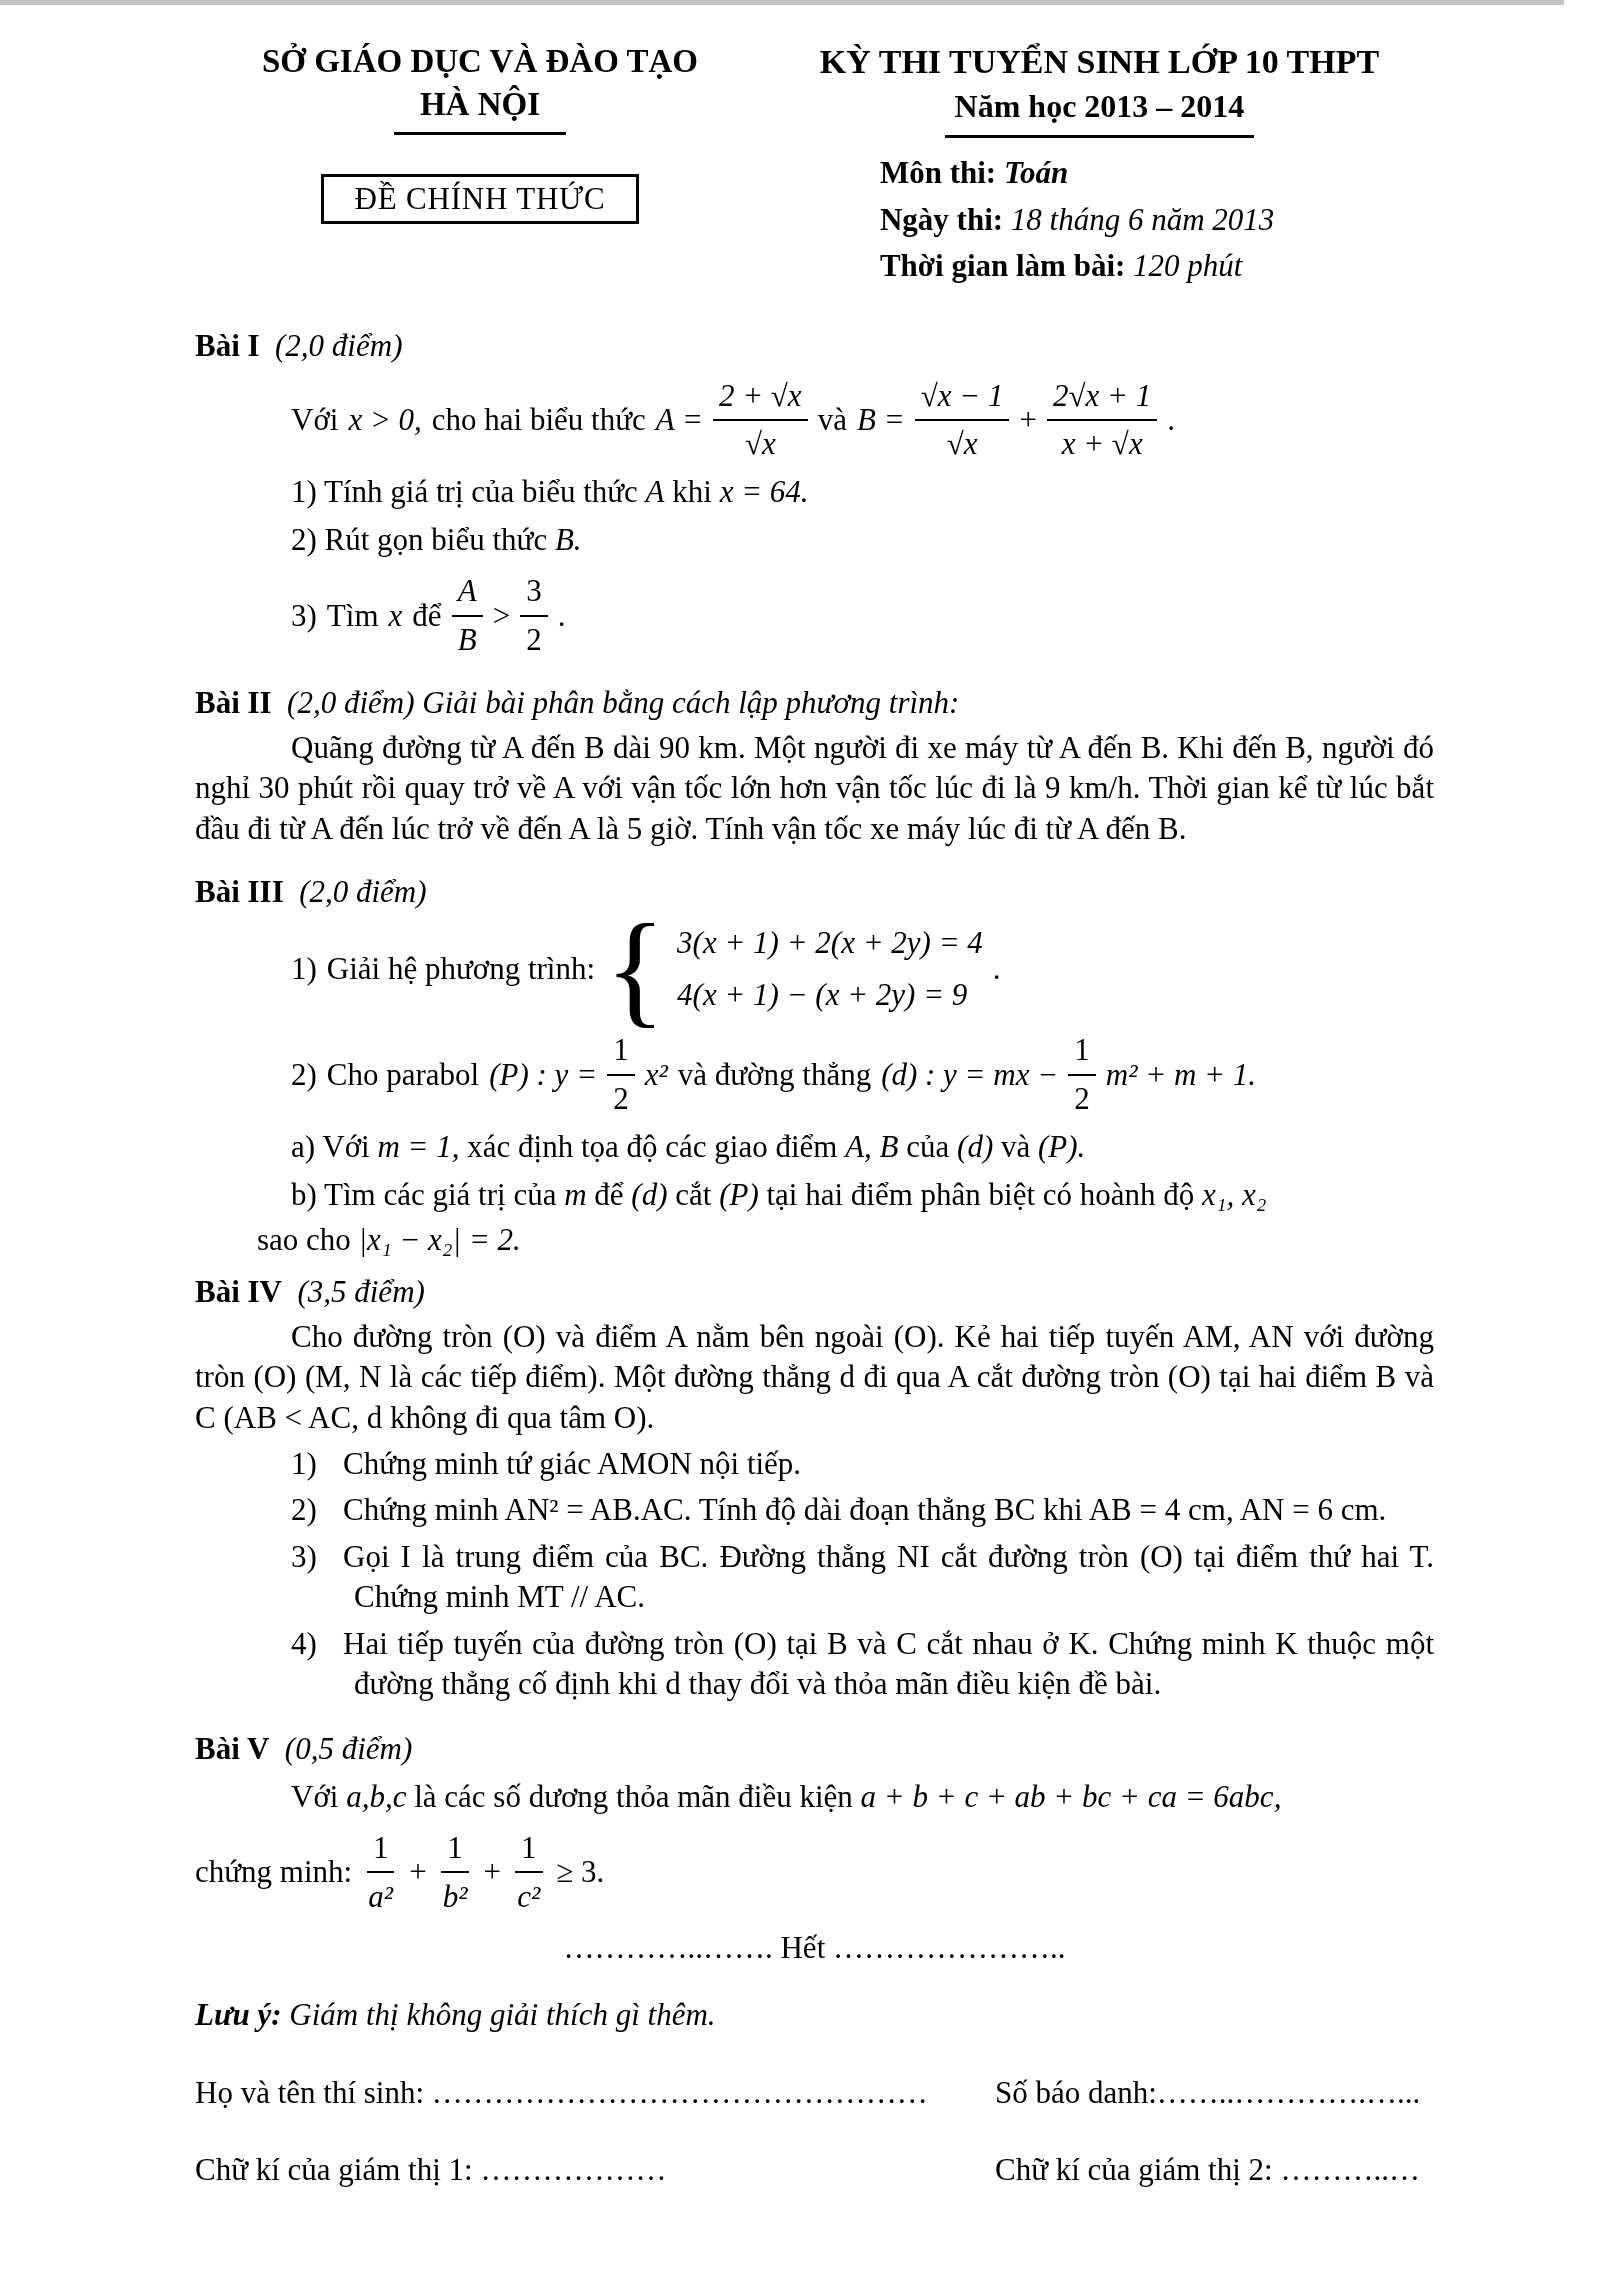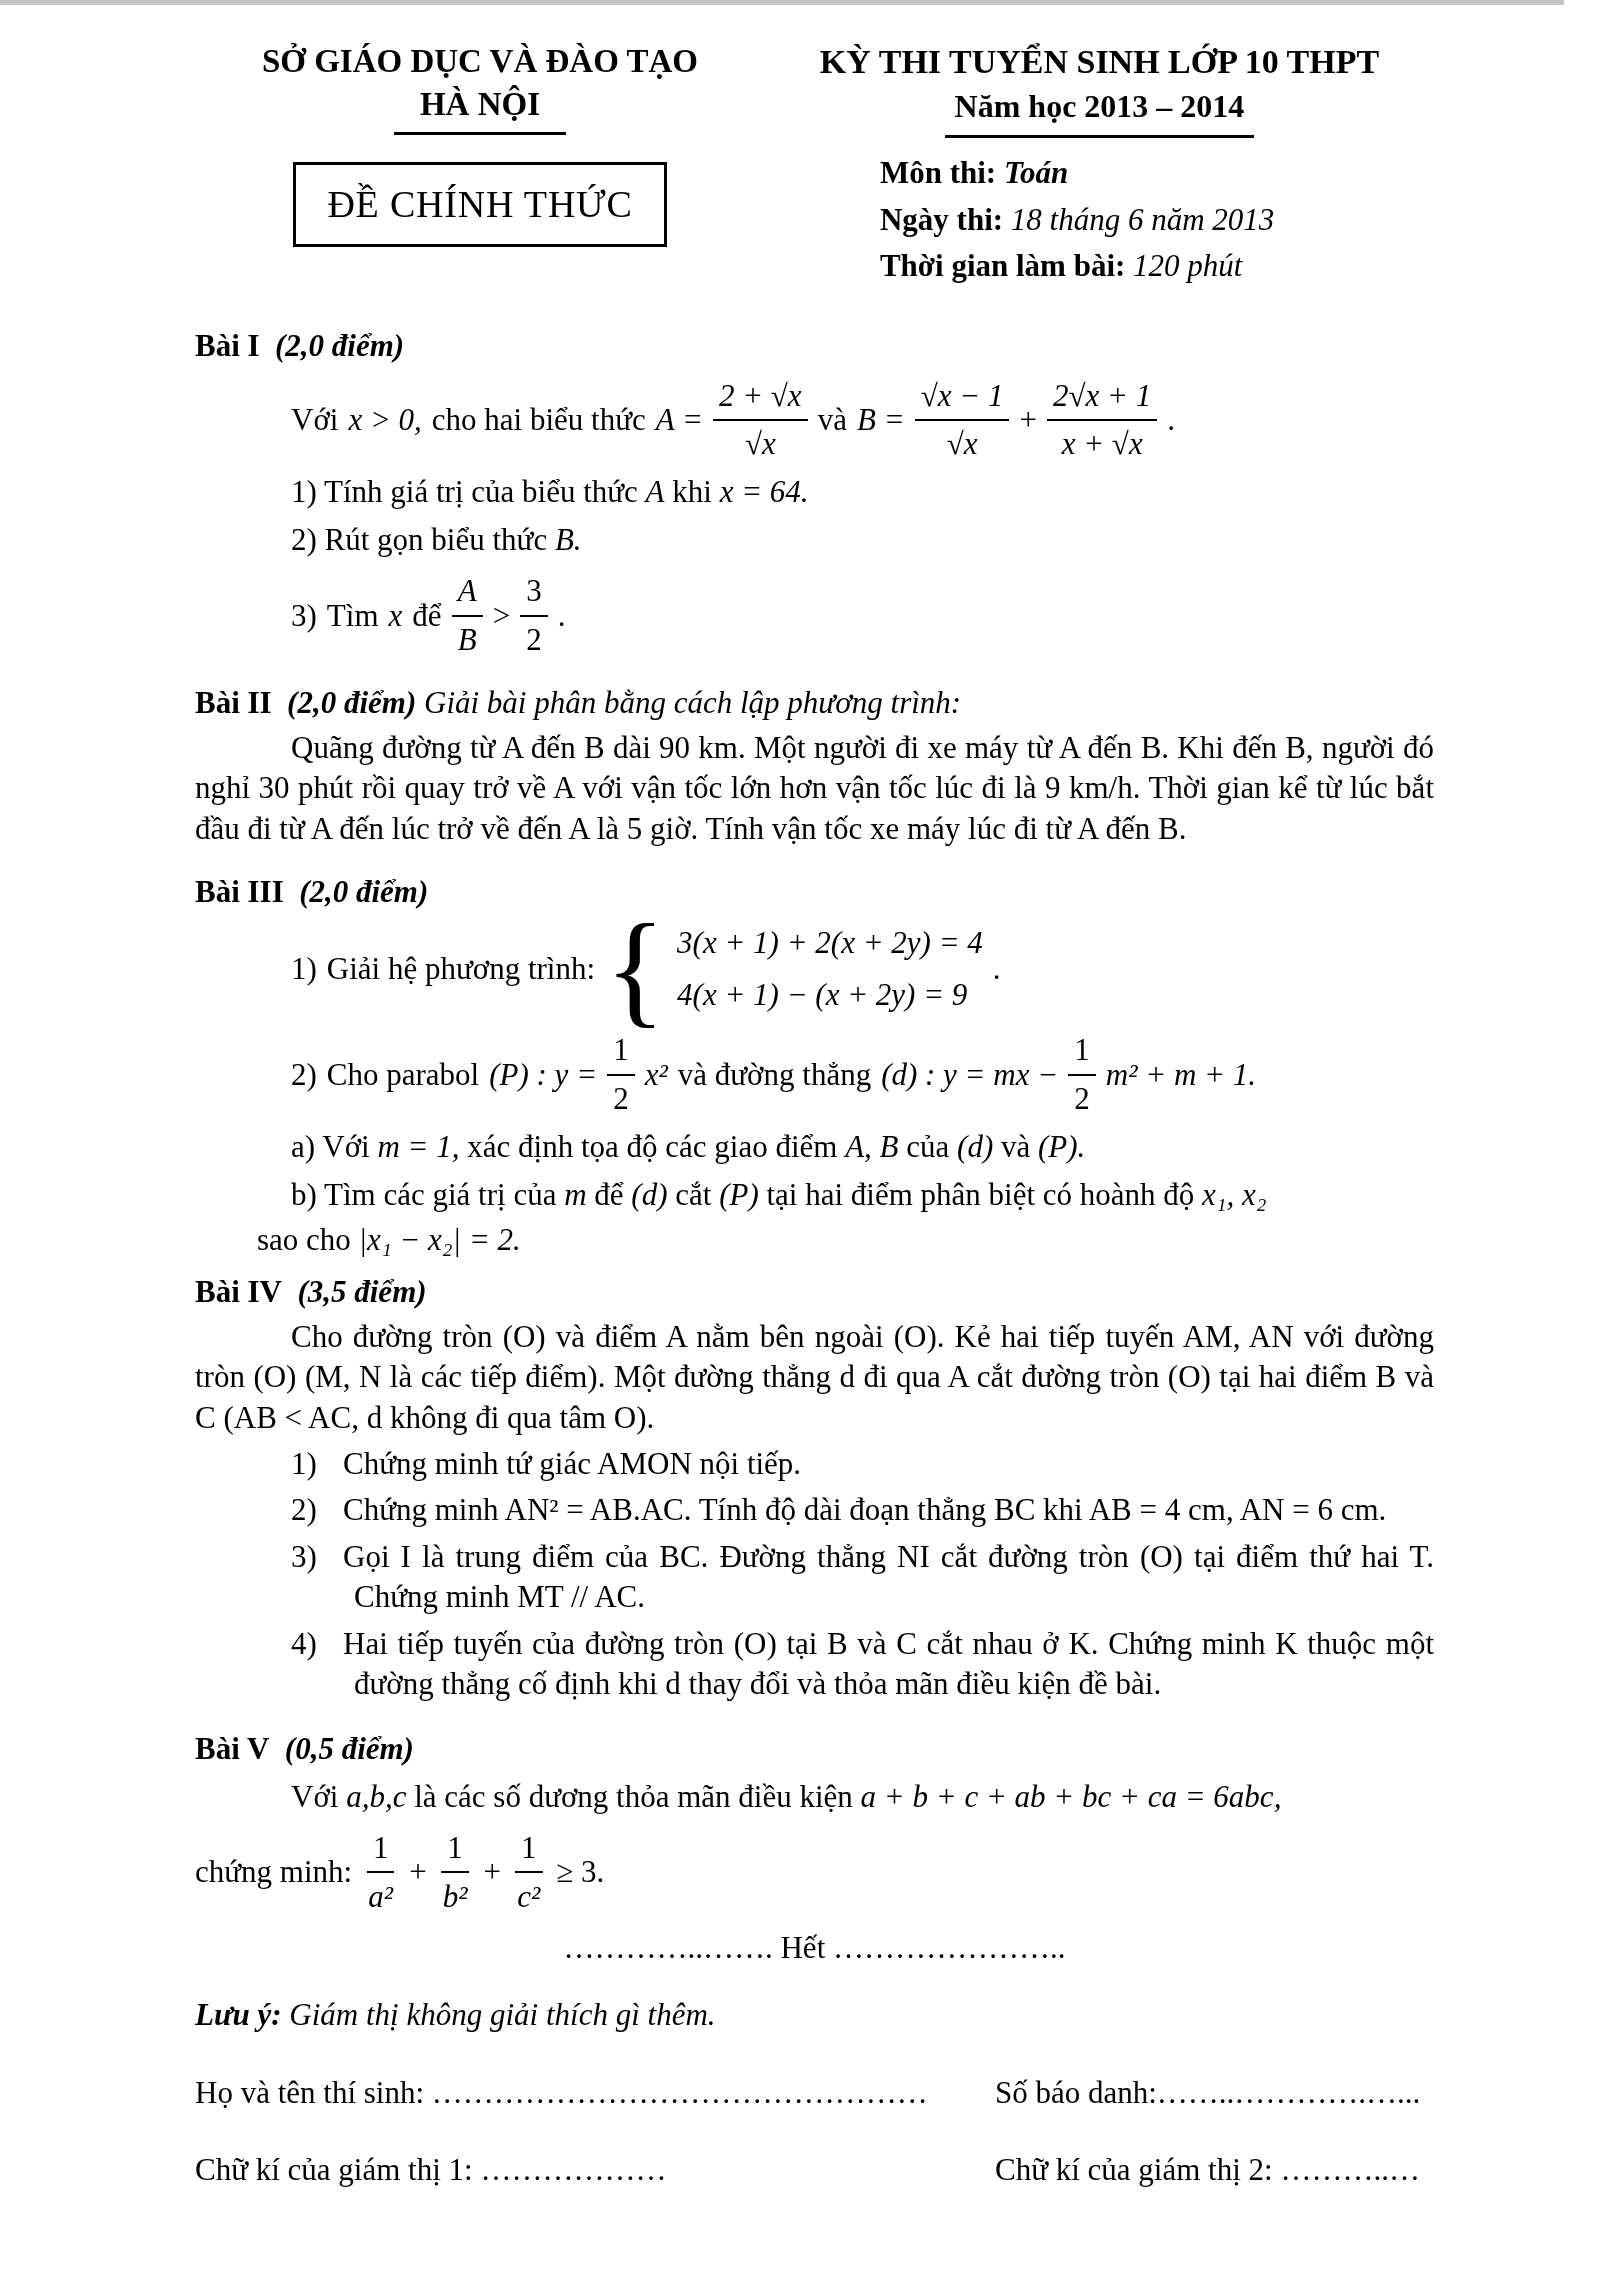--- a/index.html
+++ b/index.html
@@ -15,33 +15,33 @@
   .b{font-weight:bold;}
   .i{font-style:italic;}
   .bi{font-weight:bold;font-style:italic;}
   .center{text-align:center;}
 
   
   .doc-header{display:flex;}
   .hdr-left{width:46%;text-align:center;}
   .hdr-left-1{font-size:33px;font-weight:bold;white-space:nowrap;}
   .hdr-left-2{font-size:33px;font-weight:bold;display:inline-block;border-bottom:3.1px solid #000;padding:0 26px 6.1px;}
-  .official-box{display:inline-block;border:3.1px solid #000;padding:15px 31px;margin-top:27px;font-size:38px;letter-spacing:0.8px;}
+  .official-box{display:inline-block;border:3.1px solid #000;padding:2px 31px;margin-top:39px;font-size:31px;letter-spacing:0.8px;}
   .hdr-right{flex:1;text-align:center;}
   .hdr-right-1{font-size:34px;font-weight:bold;white-space:nowrap;}
   .hdr-right-2{font-size:32px;font-weight:bold;display:inline-block;border-bottom:3.1px solid #000;padding:0 9.2px 7.7px;margin-top:1.5px;}
   .meta{text-align:left;margin:15.3px 0 0 115px;}
   .meta-row{margin-bottom:6.1px;font-size:31px;white-space:nowrap;}
 
   
   .bai{margin-top:23px;}
   .bai1{margin-top:34px;}
   .bai4{margin-top:12.2px;}
   .bai5{margin-top:25px;}
-  .sec-head .pts{margin-left:7.7px;font-weight:bold;}
+  .sec-head .pts{margin-left:7.7px;}
 
   .para{text-align:justify;text-indent:96px;margin-top:4.6px;}
   .item{margin-left:96px;margin-top:7.7px;}
   .hitem{margin-left:96px;margin-top:6.1px;padding-left:63px;text-indent:-63px;text-align:justify;}
   .hitem .no{display:inline-block;width:52px;text-indent:0;}
   .cont-line{margin-left:62px;margin-top:4.6px;}
 
   
   .math-line{display:flex;align-items:center;flex-wrap:nowrap;column-gap:10px;margin-left:96px;}
   .math-line.flush{margin-left:0;}

